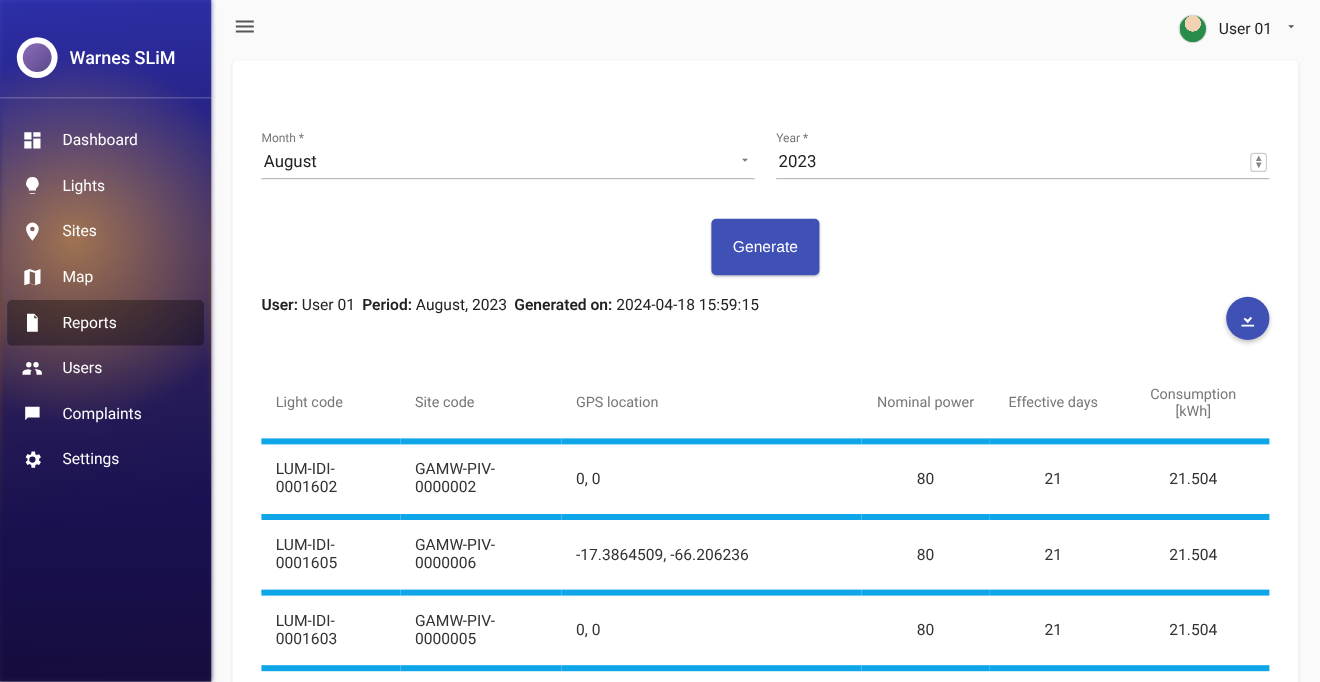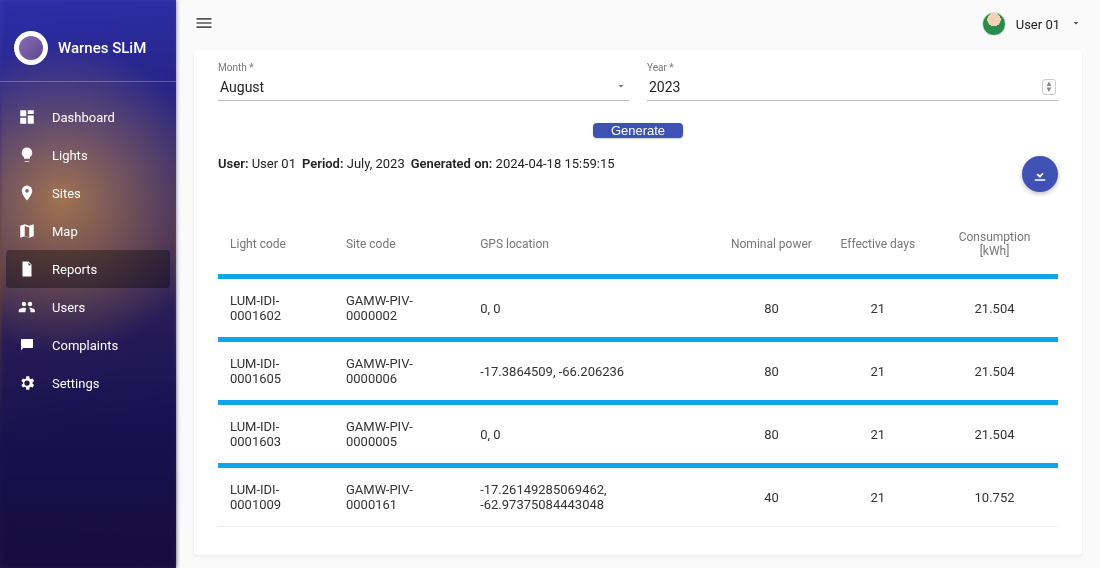--- a/index.html
+++ b/index.html
@@ -83,38 +83,39 @@
     background:#fff;
     border-radius:4px;
     box-shadow: 0 1px 3px rgba(0,0,0,.08);
     padding: 10px 24px 28px;
     margin-top:2px;
   }
 
   
   .filters { display:flex; gap:18px; margin: 2px 0 22px; }
   .field { flex:1; display:flex; flex-direction:column; }
-  .field-label { font-size:10px; color:#777; margin-bottom:2px; }
+  .field-label { font-size:10px; color:#777; margin-bottom:2px;margin-top:48px; }
   .field-input {
     display:flex; align-items:center; justify-content:space-between;
     border-bottom:1px solid #bbb;
     padding: 4px 2px 5px;
     font-size:14px; color:#222;
   }
   .field-input .spinner {
     display:flex; flex-direction:column; gap:0; line-height:6px; font-size:8px; color:#888;
     border:1px solid #ccc; border-radius:3px; padding:1px 2px;
   }
 
   .generate-row { display:flex; justify-content:center; margin-bottom:18px; }
   .btn-primary {
     background:#3f51b5; color:#fff; border:none;
-    padding:0 18px; border-radius:4px; font-size:13px;
+    padding:16px 18px; border-radius:4px; font-size:13px;
     cursor:pointer;
     box-shadow:0 1px 2px rgba(0,0,0,.2);
+    margin-top:11px;
   }
 
   .meta-block { display:flex; justify-content:space-between; align-items:flex-start; margin-bottom:28px; }
   .meta-lines { display:flex; flex-direction:row; gap:6px; font-size:13px; color:#222; }
   .meta-lines b { font-weight:600; }
   .download-fab {
     width:36px; height:36px; border-radius:50%;
     background:#3f51b5; display:flex; align-items:center; justify-content:center;
     cursor:pointer; box-shadow:0 2px 4px rgba(0,0,0,.25);
   }
@@ -271,21 +272,21 @@
       </div>
 
       <div class="meta-block">
         <div class="meta-lines">
           <div>
             <b>User:</b>
             <span>User 01</span>
           </div>
           <div>
             <b>Period:</b>
-            <span>July, 2023</span>
+            <span>August, 2023</span>
           </div>
           <div>
             <b>Generated on:</b>
             <span>2024-04-18 15:59:15</span>
           </div>
         </div>
         <div class="download-fab">
           <svg viewBox="0 0 24 24">
               <path d="M12 3v10.6l3.3-3.3 1.4 1.4L12 17.4l-4.7-4.7 1.4-1.4L12 13.6V3h0zM5 19h14v2H5v-2z"></path>
             </svg>

